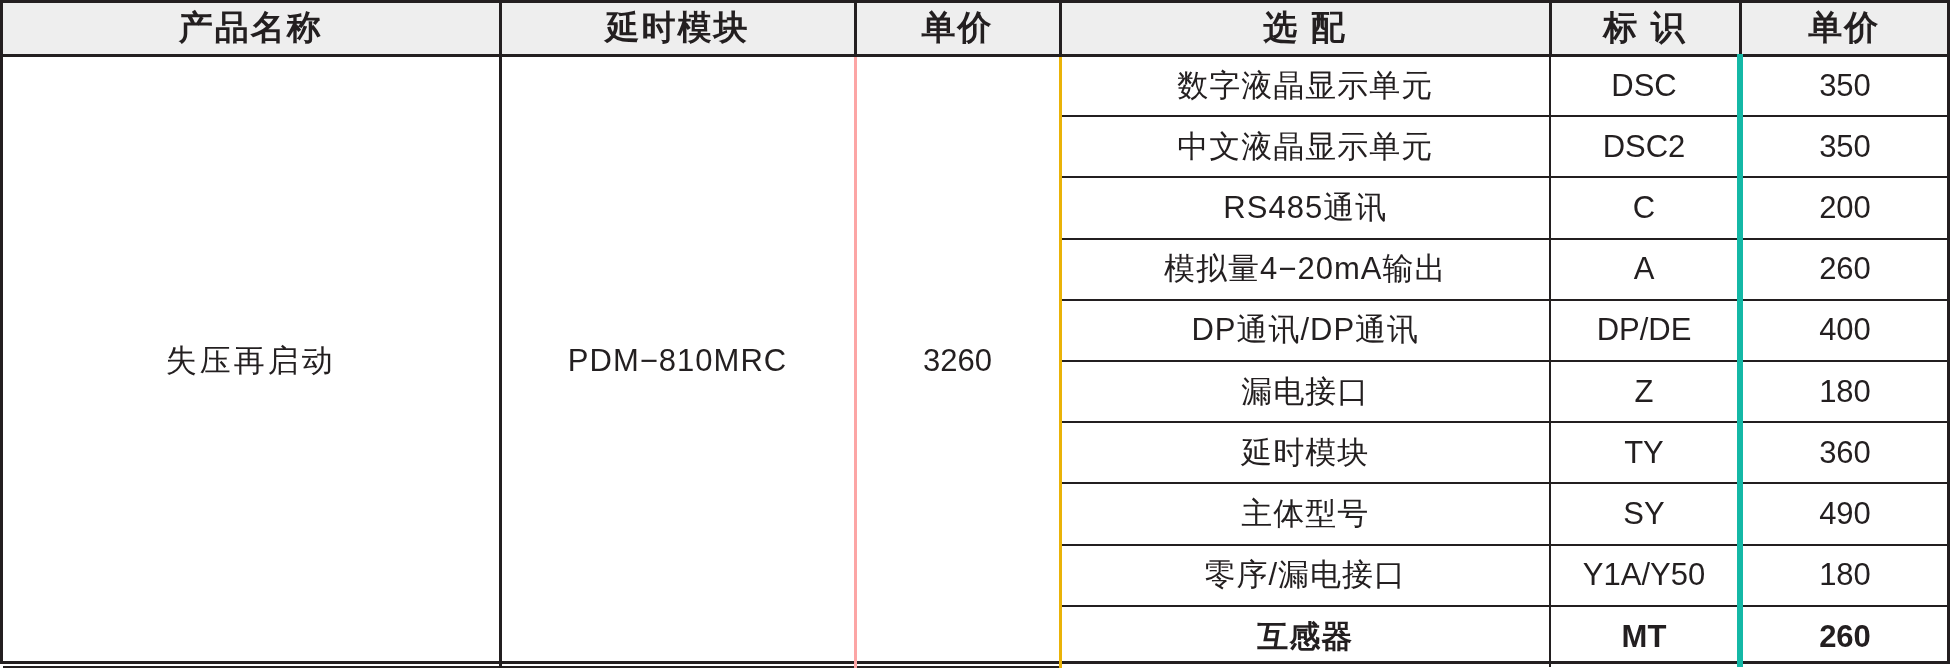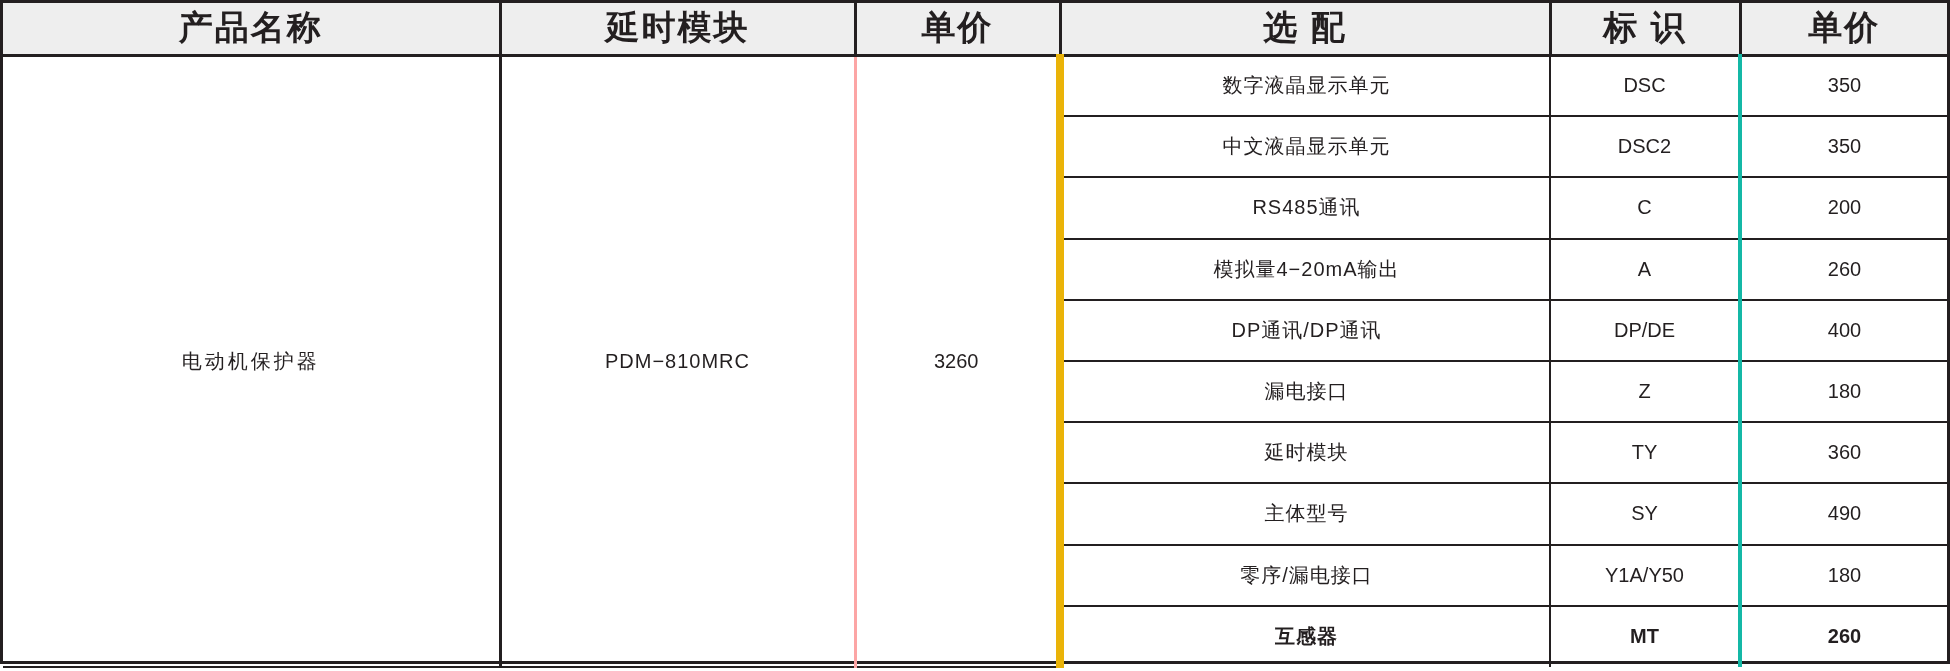--- a/index.html
+++ b/index.html
@@ -66,43 +66,43 @@
     letter-spacing: 3px;
     border-right: 3px solid #231f20;
   }
   td.model {
     font-size: 36px;
     letter-spacing: 1px;
     border-right: 3px solid #fca5a5;
   }
   td.base-price {
     font-size: 36px;
-    border-right: 8px solid #eab308;
+    border-right: 3px solid #eab308;
   }
 
   
   tr.option-row {
     height: 60px;
   }
   tr.option-row td {
     border-bottom: 2px solid #231f20;
-    font-size: 20px;
+    font-size: 31px;
   }
   tr.option-row:last-child td {
     border-bottom: none;
     font-weight: bold;
   }
   td.opt-name {
     font-size: 31px;
     letter-spacing: 1px;
     border-right: 2px solid #231f20;
   }
   td.opt-code {
     font-size: 31px;
-    border-right: 4px solid #14b8a6;
+    border-right: 6px solid #14b8a6;
     border-radius: 8px;
   }
   td.opt-price {
     font-size: 31px;
   }
 
   
   td.merged {
     border-bottom: none;
   }
@@ -126,21 +126,21 @@
         <th class="v-sep">延时模块</th>
         <th class="v-sep">单价</th>
         <th class="v-sep">选  配</th>
         <th class="v-sep">标  识</th>
         <th>单价</th>
       </tr>
     </thead>
     <tbody>
 
       <tr class="option-row">
-        <td class="product-name merged" rowspan="10">电动机保护器</td>
+        <td class="product-name merged" rowspan="10">失压再启动</td>
         <td class="model merged" rowspan="10">PDM−810MRC</td>
         <td class="base-price merged" rowspan="10">3260</td>
         <td class="opt-name">数字液晶显示单元</td>
         <td class="opt-code">DSC</td>
         <td class="opt-price">350</td>
       </tr>
 
       <tr class="option-row">
         <td class="opt-name">中文液晶显示单元</td>
         <td class="opt-code">DSC2</td>

